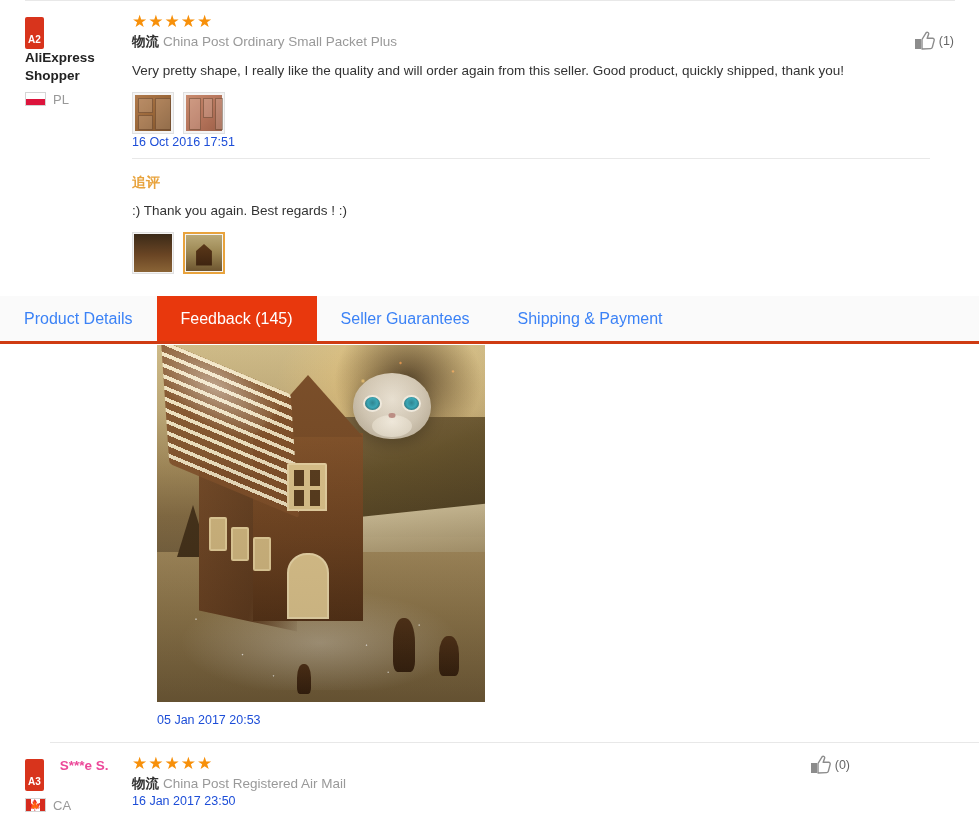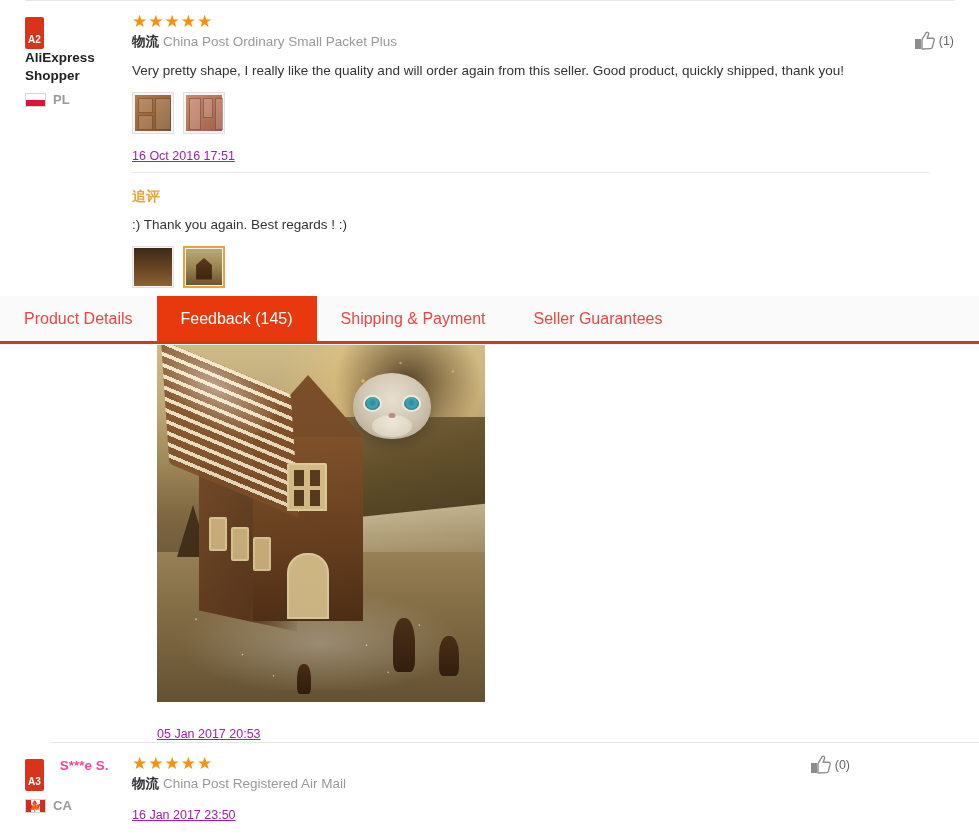--- a/index.html
+++ b/index.html
@@ -65,23 +65,22 @@
     font-size: 13.5px;
     font-weight: bold;
     color: #222;
     line-height: 18px;
     max-width: 86px;
   }
   .user-name.link { color: #ec4899; font-weight: bold; }
 
   .country-line {
     display: flex;
-    align-items: flex-end;
+    align-items: flex-start;
     margin-top: 7px;
-    font-weight: bold;
   }
   .flag {
     width: 21px;
     height: 14px;
     margin-right: 7px;
     border: 1px solid #d5d5d5;
     position: relative;
     overflow: hidden;
     flex: 0 0 21px;
   }
@@ -137,25 +136,23 @@
     width: 42px; height: 42px;
     border: 1px solid #e0e0e0;
     background: #f4f4f4;
     overflow: hidden;
     position: relative;
     cursor: pointer;
   }
   .thumb.selected { border: 2px solid #e8a33d; }
 
   .stamp {
-    margin-top: 14px;
     font-size: 12.5px;
-    color: #a21caf;
+    color: #1d4ed8;
     line-height: 16px;
-    text-decoration: underline;
   }
 
   
   .append-title {
     color: #e8a33d;
     font-size: 14px;
     font-weight: bold;
     margin-top: 14px;
     line-height: 18px;
   }
@@ -185,21 +182,21 @@
     border-bottom: 3px solid #cf3b12;
     display: flex;
     align-items: stretch;
     z-index: 30;
   }
   .tab {
     display: flex;
     align-items: center;
     padding: 0 24px;
     font-size: 16px;
-    color: #ef4444;
+    color: #3b82f6;
     cursor: pointer;
     white-space: nowrap;
   }
   .tab.active {
     background: #e8380d;
     color: #fff;
   }
 
   
   .big-photo-wrap {
@@ -436,22 +433,22 @@
         <rect x="1" y="8" width="6" height="10" fill="#8c8c8c"></rect>
         <path d="M8 18 V8.5 L12.2 1.6 a1.5 1.5 0 0 1 2.4 1.6 L13.2 7.3 h5.4 a1.6 1.6 0 0 1 1.55 2.05 l-1.85 7.0 a1.8 1.8 0 0 1 -1.7 1.25 Z" fill="none" stroke="#8c8c8c" stroke-width="1.4" stroke-linejoin="round"></path>
       </svg>
       <span class="helpful-count">(1)</span>
     </div>
   </div>
 
   <div class="tabbar">
     <div class="tab">Product Details</div>
     <div class="tab active">Feedback (145)</div>
+    <div class="tab">Seller Guarantees</div>
     <div class="tab">Shipping &amp; Payment</div>
-    <div class="tab">Seller Guarantees</div>
   </div>
 
   <div class="big-photo-wrap">
     <div class="big-photo">
       <div class="bg-room"></div>
       <div class="tree"></div>
       <div class="blanket"></div>
       <div class="cat">
         <div class="muzzle"></div>
         <div class="eye l"></div>

